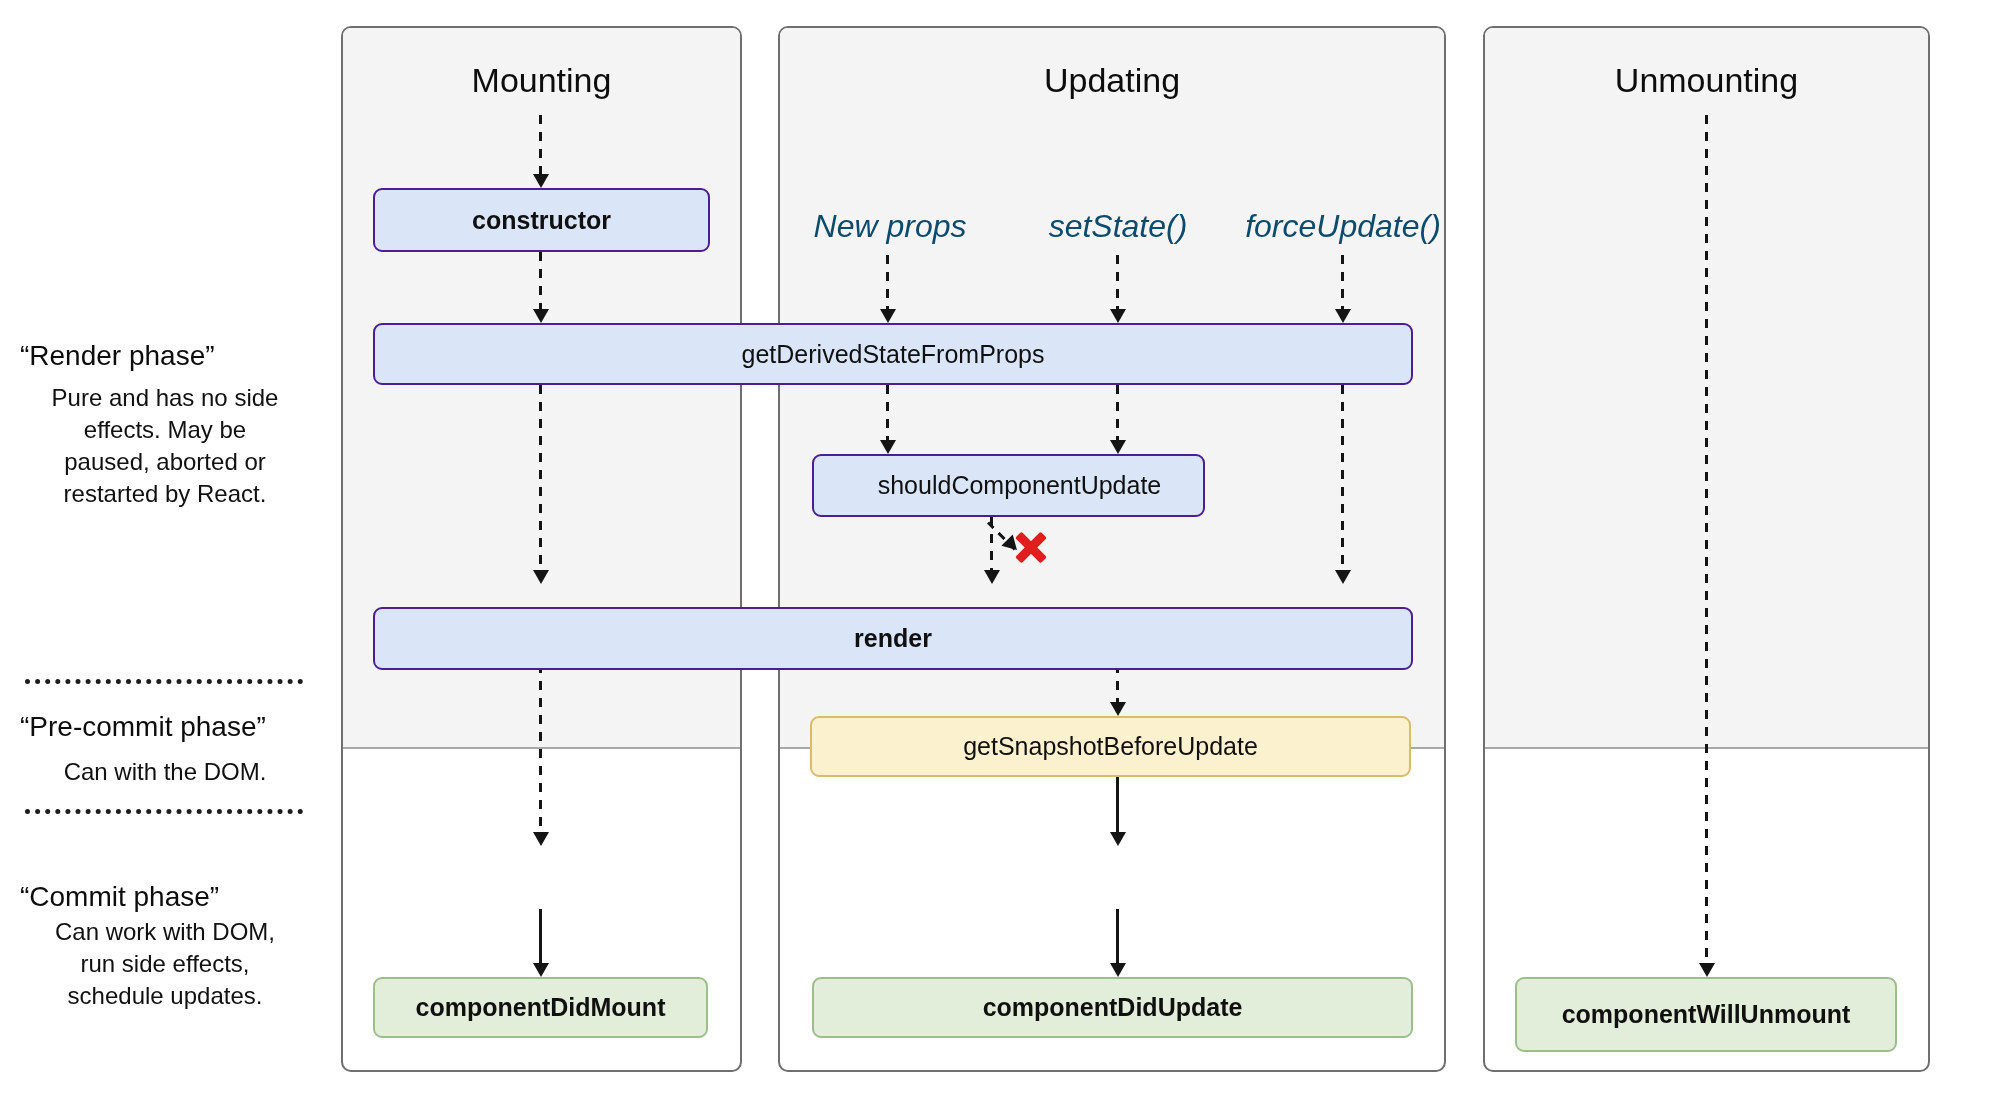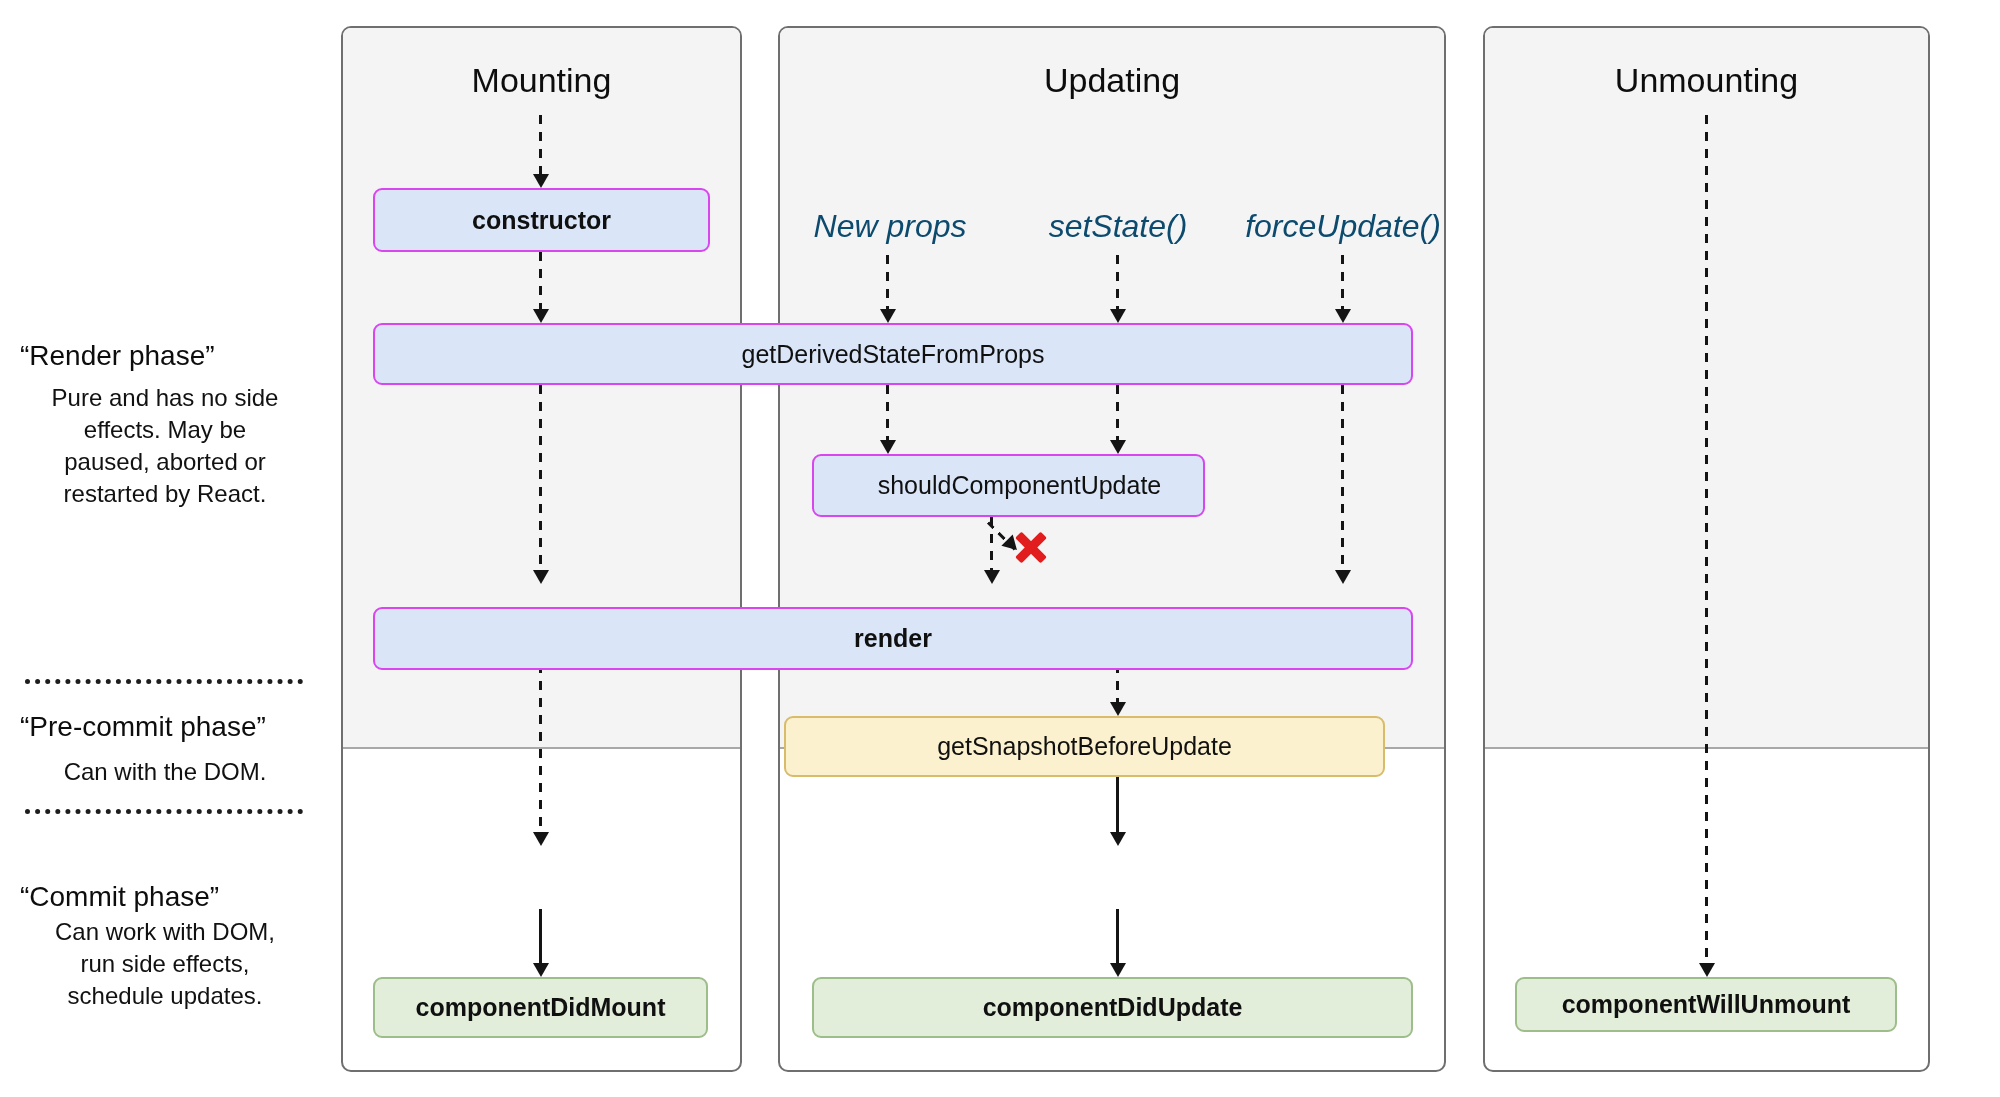--- a/index.html
+++ b/index.html
@@ -24,35 +24,35 @@
     position:absolute; top:32px; left:0; right:0; text-align:center;
     font-size:34px; line-height:40px; font-weight:400; color:#0d0d0d;
   }
 
   
   .node {
     position:absolute; box-sizing:border-box; border-radius:9px; z-index:3;
     display:flex; align-items:center; justify-content:center;
     font-size:25px; text-align:center; color:#101010;
   }
-  .blue   { background:#dae6f8; border:2px solid #d946ef; }
+  .blue   { background:#dae6f8; border:2px solid #4c1d95; }
   .yellow { background:#fcf1cf; border:2px solid #d9bc6a; }
   .green  { background:#e3eeda; border:2px solid #9dbd8a; }
   .bold { font-weight:700; }
   .it   { font-style:italic; }
 
   #n-constructor { left:373px;  top:188px; width:337px;  height:64px; }
   #n-gdsfp       { left:373px;  top:323px; width:1040px; height:62px; }
   #n-scu         { left:812px;  top:454px; width:393px;  height:63px;padding-left:22px; }
   #n-render      { left:373px;  top:607px; width:1040px; height:63px; }
-  #n-gsbu        { left:784px;  top:716px; width:601px;  height:61px; }
+  #n-gsbu        { left:810px;  top:716px; width:601px;  height:61px; }
   #n-rud         { left:373px;  top:846px; width:1040px; height:63px; }
   #n-cdm         { left:373px;  top:977px; width:335px;  height:61px; }
   #n-cdu         { left:812px;  top:977px; width:601px;  height:61px; }
-  #n-cwu         { left:1515px; top:977px; width:382px;  height:55px; }
+  #n-cwu         { left:1515px; top:977px; width:382px;  height:75px; }
 
   
   .vdash {
     position:absolute; width:3px; z-index:2;
     background:repeating-linear-gradient(to bottom,#141414 0 9px,transparent 9px 17px);
   }
   .vsolid { position:absolute; width:3px; background:#141414; z-index:2; }
   .ahead {
     position:absolute; width:0; height:0; z-index:2;
     border-left:8px solid transparent; border-right:8px solid transparent;

